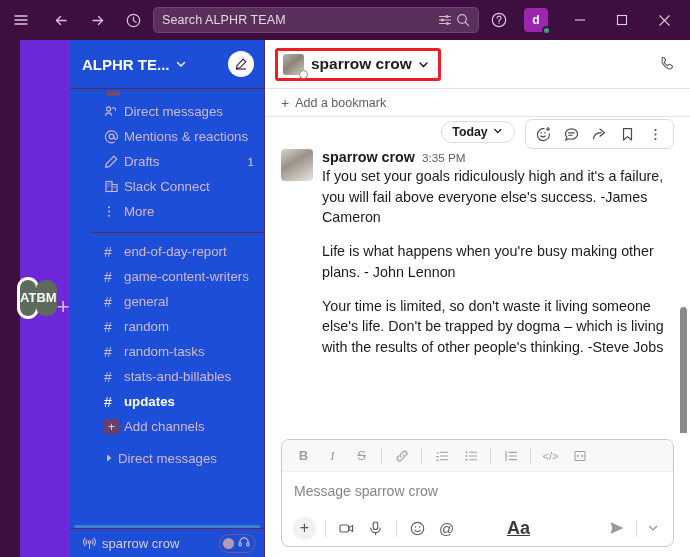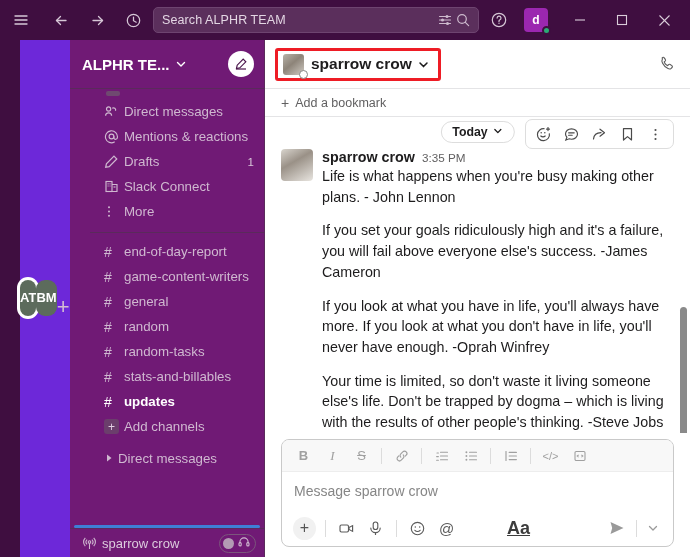--- a/index.html
+++ b/index.html
@@ -79,21 +79,21 @@
   .ws-tile.active { box-shadow: 0 0 0 3px #fff; }
   .rail-add {
     width: 34px; height: 34px; border-radius: 8px;
     color: #D2BBD3; display: flex; align-items: center; justify-content: center;
     font-size: 22px; font-weight: 300; margin-top: 6px;
   }
 
   
   .sidebar {
     width: 195px; min-width: 195px;
-    background: #701a75;
+    background: #1d4ed8;
     display: flex; flex-direction: column;
     position: relative;
     border-right: 1px solid #5A2A5B;
     justify-content: space-between;
   }
   .ws-header {
     height: 49px; min-height: 49px;
     display: flex; align-items: center;
     padding: 0 10px 0 12px;
     border-bottom: 1px solid #5A2A5B;
@@ -641,23 +641,22 @@
           </span>
         </div>
 
         <div class="msg-row">
           <div class="msg-avatar"></div>
           <div class="msg-body">
             <div class="msg-meta">
               <span class="msg-author">sparrow crow</span>
               <span class="msg-time">3:35 PM</span>
             </div>
+            <p class="msg-p">If you set your goals ridiculously high and it's a failure, you will fail above everyone else's success. -James Cameron</p>
             <p class="msg-p">Life is what happens when you're busy making other plans. - John Lennon</p>
-            <p class="msg-p">If you set your goals ridiculously high and it's a failure, you will fail above everyone else's success. -James Cameron</p>
-            <p class="msg-p">If you look at what you have in life, you'll always have more. If you look at what you don't have in life, you'll never have enough. -Oprah Winfrey</p>
             <p class="msg-p">Your time is limited, so don't waste it living someone else's life. Don't be trapped by dogma – which is living with the results of other people's thinking. -Steve Jobs</p>
 
           </div>
         </div>
 
         <div class="v-scroll"></div>
       </div>
 
       <div class="composer-wrap">
         <div class="composer">

